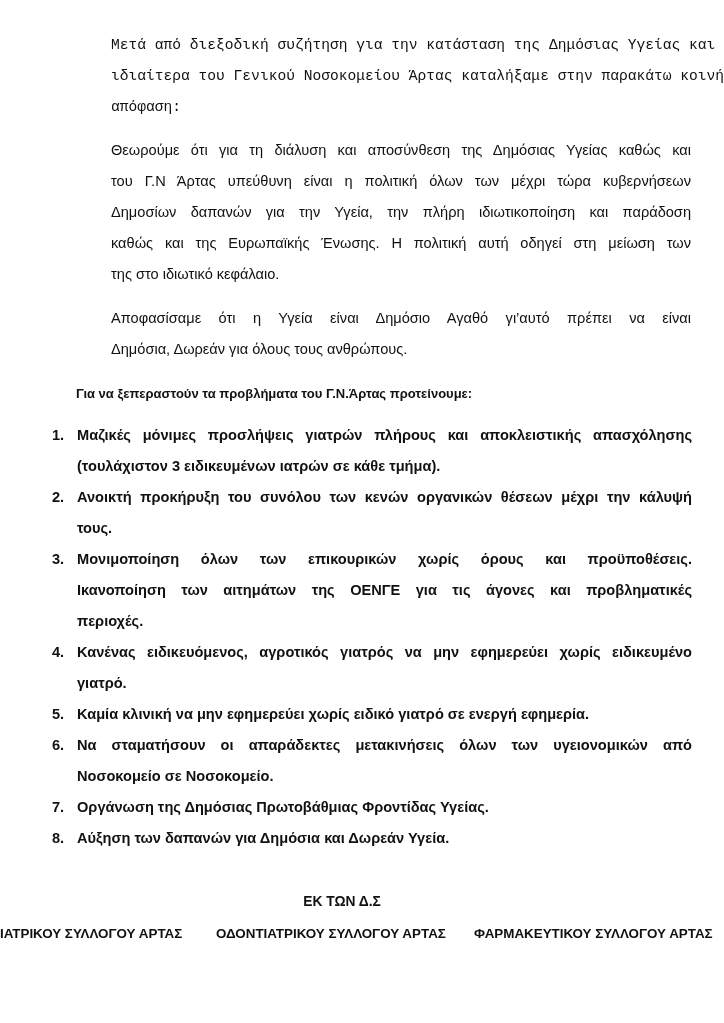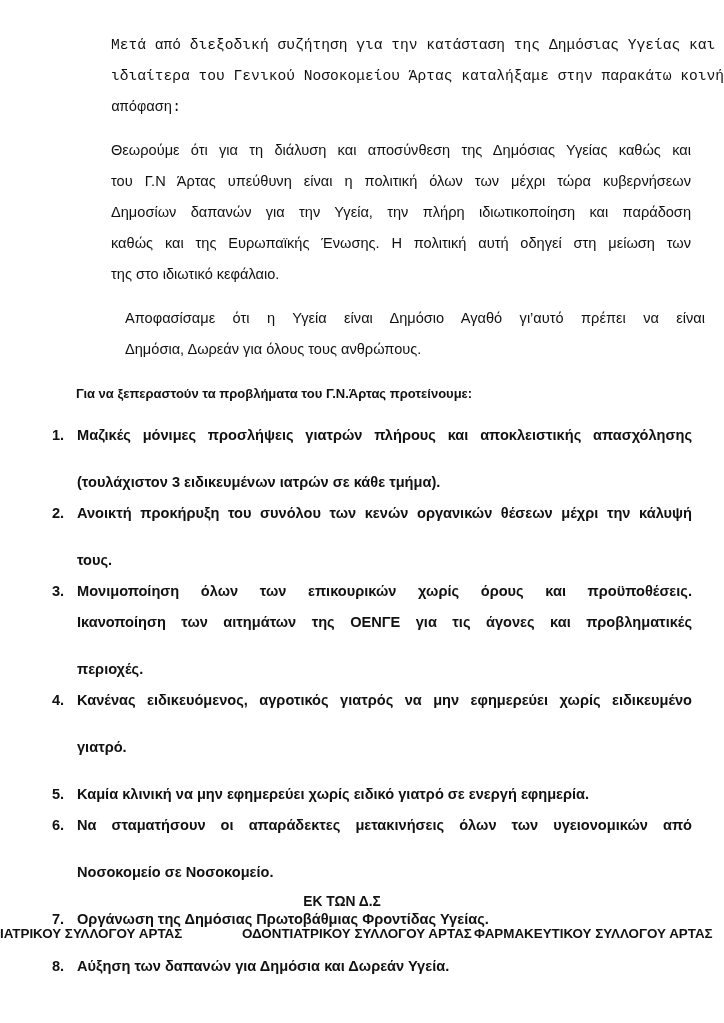--- a/index.html
+++ b/index.html
@@ -34,21 +34,21 @@
       display: block;
       text-align: justify;
       text-align-last: justify;
       white-space: nowrap;
     }
     .para .line.last {
       text-align-last: left;
     }
     #p1 { top: 30px; font-family: Liberation Mono, monospace; }
     #p2 { top: 135px; }
-    #p3 { top: 303px; margin-left: 14px; }
+    #p3 { top: 303px; }
 
     .heading {
       position: absolute;
       left: 76px;
       top: 379px;
       font-size: 13px;
       font-weight: bold;
       line-height: 30px;
       white-space: nowrap;
     }
@@ -76,21 +76,20 @@
       top: 0;
     }
     .olist li .line {
       display: block;
       white-space: nowrap;
       text-align: justify;
       text-align-last: justify;
     }
     .olist li .line.last {
       text-align-last: left;
-      margin-top: 16px;
     }
 
     .signoff {
       position: absolute;
       top: 890px;
       left: 0;
       width: 724px;
       text-align: center;
       font-size: 13.8px;
       font-weight: bold;
@@ -105,21 +104,21 @@
       font-size: 13.4px;
       font-weight: bold;
       line-height: 24px;
       white-space: nowrap;
     }
     .signatories span {
       position: absolute;
       top: 0;
     }
     #sig-1 { left: 0px; }
-    #sig-2 { left: 216px; margin-left: 26px; }
+    #sig-2 { left: 216px; }
     #sig-3 { left: 474px; }
   </style>
 </head>
 <body>
 
 <div class="page">
 
   <div class="para" id="p1">
     <span class="line">Μετά από διεξοδική συζήτηση για την κατάσταση της Δημόσιας Υγείας και</span>
     <span class="line">ιδιαίτερα του Γενικού Νοσοκομείου Άρτας καταλήξαμε στην παρακάτω κοινή</span>

